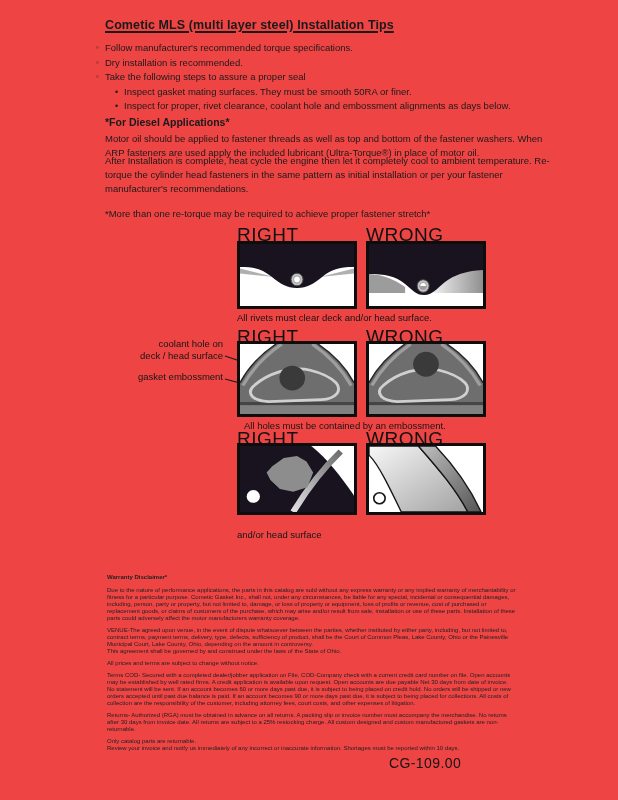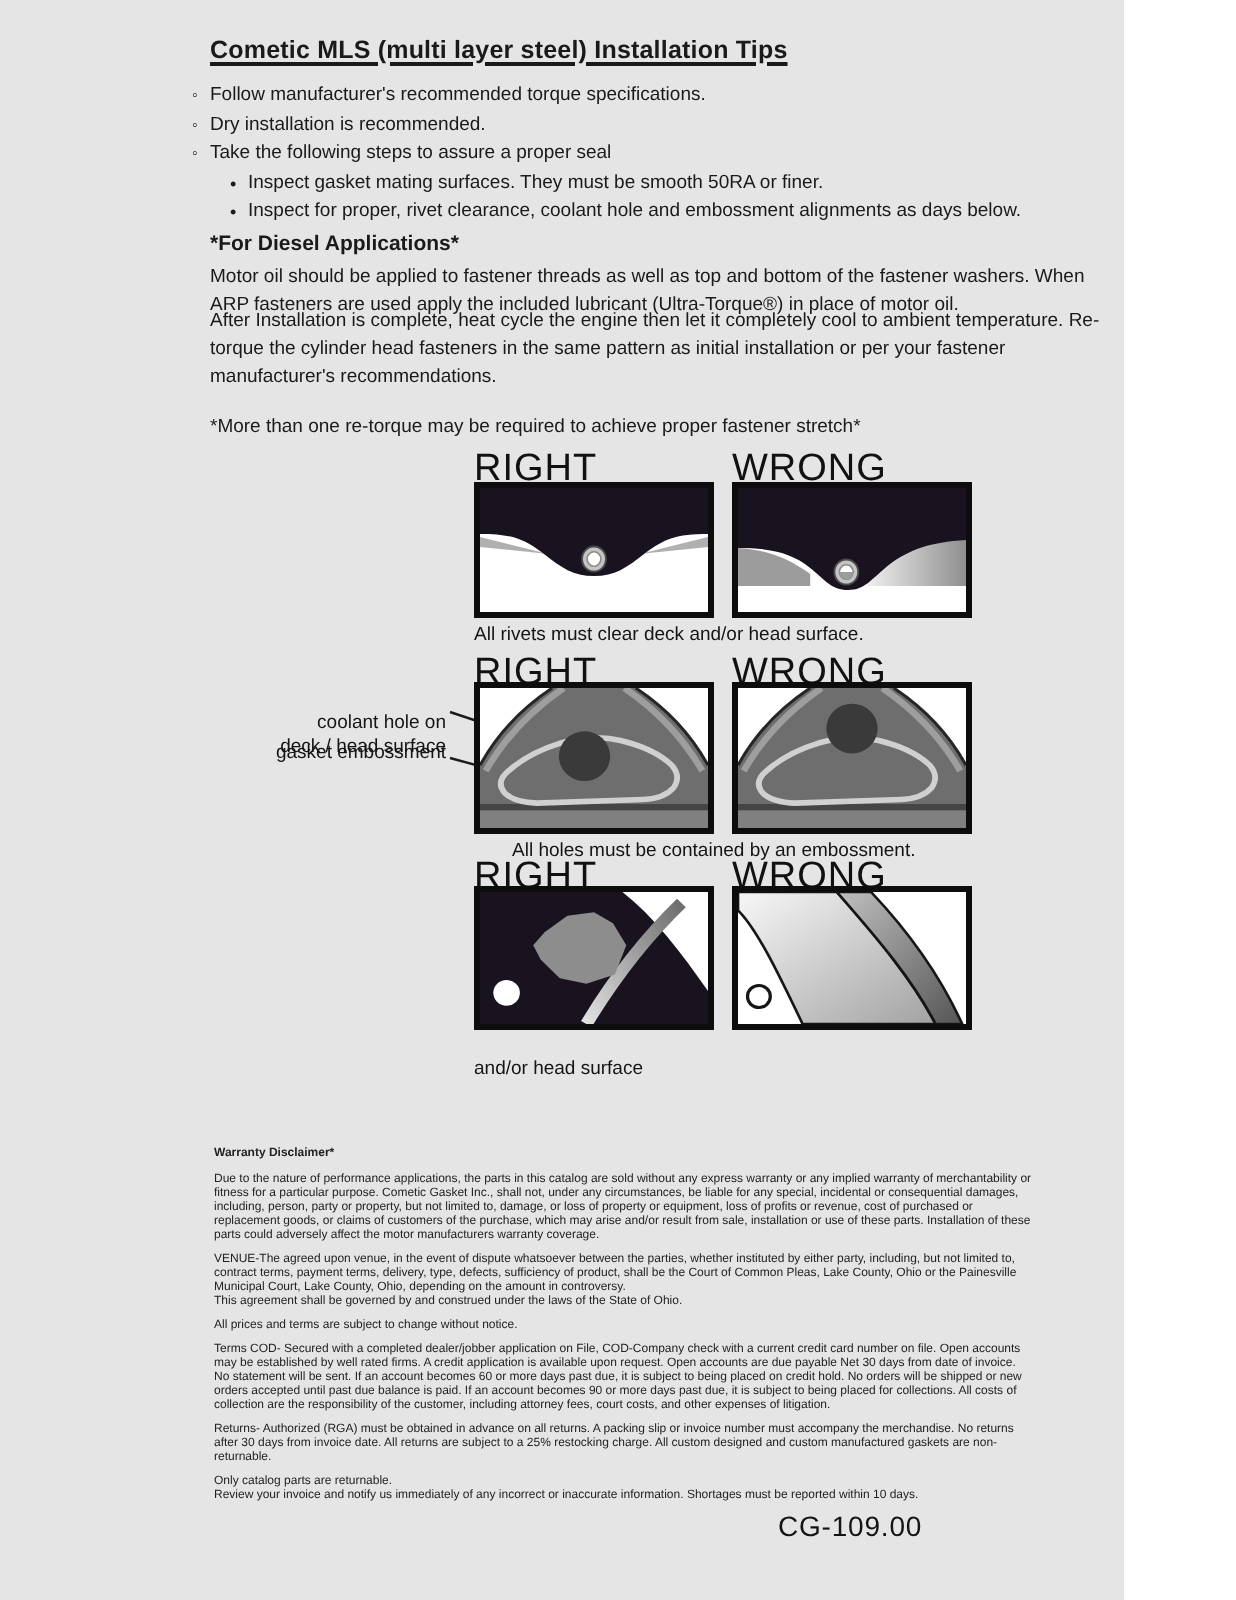--- a/index.html
+++ b/index.html
@@ -1,17 +1,17 @@
 <!DOCTYPE html>
 <html><head>
 <meta charset="utf-8">
 <style>
   html,body { margin:0; padding:0; background:#ffffff; }
   .page {
-    position:relative; width:562px; height:800px; background:#e5e5e5;
+    position:relative; width:618px; height:800px; background:#ef4444;
     font-family:"Liberation Sans","DejaVu Sans",sans-serif; color:#1a1a1a;
     overflow:hidden;
   }
   .abs { position:absolute; }
 
   .title {
     left:105px; top:18px; font-size:12.5px; font-weight:bold;
     text-decoration:underline; text-decoration-thickness:1.5px; text-underline-offset:2px;
     letter-spacing:0.1px;
   }
@@ -27,26 +27,26 @@
 
   .dg-header { width:120px; text-align:left; font-size:19px; letter-spacing:0.5px; color:#111; }
   .dg-box { width:120px; height:68px; border:3px solid #0d0d0d; box-sizing:border-box; background:#fff; }
   .dg-box svg { display:block; width:100%; height:100%; }
   .col-a { left:237px; } .col-b { left:366px; }
   .h1 { top:224px; } .b1 { top:241px; }
   .h2 { top:326px; } .b2 { top:341px; height:76px; }
   .h3 { top:428px; } .b3 { top:443px; height:72px; }
   .caption { font-size:9.5px; color:#151515; }
   .cap1 { left:237px; top:312px; }
-  .cap2 { left:256px; top:420px; }
+  .cap2 { left:244px; top:420px; }
   .cap3a { left:237px; top:517px; }
   .cap3b { left:237px; top:529px; }
 
   .ptr-label { left:100px; width:123px; text-align:right; font-size:9.5px; line-height:12px; color:#151515; }
-  .lbl-hole { top:338px;margin-top:18px; }
+  .lbl-hole { top:338px; }
   .lbl-emb  { top:371px; }
   .ptr-lines { left:220px; top:350px; width:90px; height:45px; pointer-events:none; }
 
   .fine-print { left:107px; top:574px; width:410px; font-size:6px; line-height:7px; color:#222; }
   .fp-heading { font-weight:bold; margin-bottom:6px; }
   .fp-para { margin-bottom:5px; }
   .fp-tight { margin-bottom:0; }
 
   .doc-code { left:389px; top:755px; font-size:14px; letter-spacing:0.4px; color:#141414; }
 </style>

